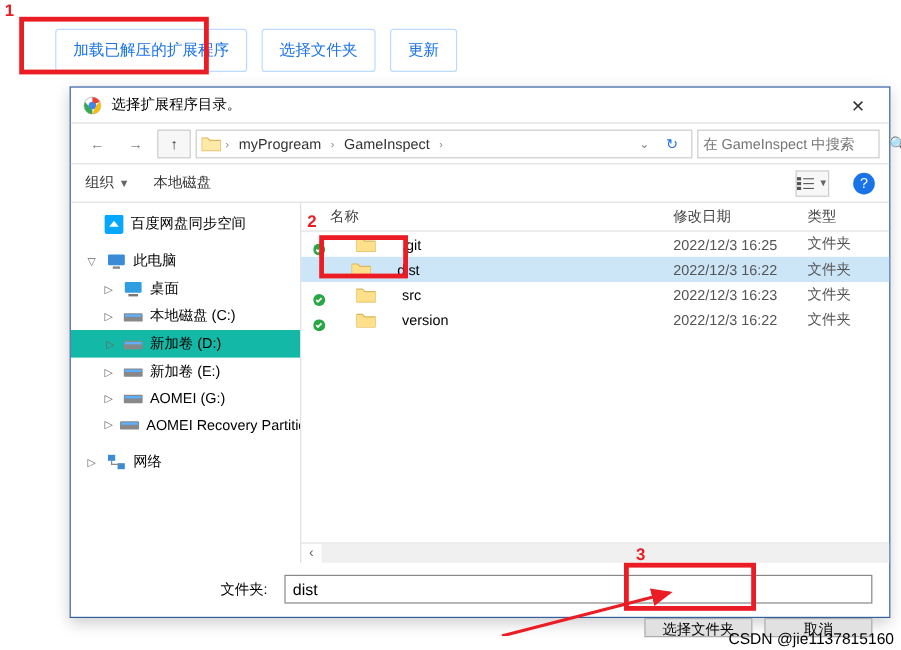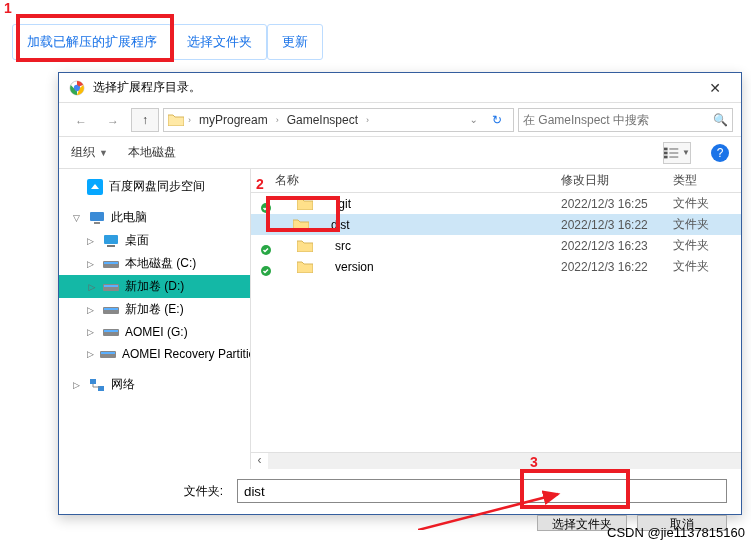--- a/index.html
+++ b/index.html
@@ -1,40 +1,40 @@
 <!DOCTYPE html>
 <html><head>
 <meta charset="utf-8">
 <style>
 * { box-sizing: border-box; margin: 0; padding: 0; }
 body { font-family: "Microsoft YaHei", "Segoe UI", sans-serif; font-size: 12px; background: #fff; width: 751px; height: 542px; position: relative; overflow: hidden; }
 
 
-.top-toolbar { display: flex; padding: 24px 12px 10px; align-items: center; }
+.top-toolbar { display: flex; gap: 12px; padding: 24px 46px 10px; align-items: center; }
 .top-btn { border: 1px solid #bcdcff; background: #fff; color: #1a73e8; padding: 8px 14px; font-size: 13px; border-radius: 3px; }
 .red-box-1 { position: absolute; left: 16px; top: 14px; width: 158px; height: 48px; border: 4px solid #ec1c24; z-index: 50; pointer-events: none; }
 .anno-1 { position: absolute; left: 4px; top: 0px; color: #ec1c24; font-size: 14px; font-weight: bold; z-index: 51; }
 
 
 .dialog { position: absolute; left: 58px; top: 72px; width: 684px; height: 443px; background: #fff; border: 1px solid #345e9e; box-shadow: 0 4px 12px rgba(0,0,0,0.2); }
 .titlebar { height: 30px; display: flex; align-items: center; padding: 0 6px 0 10px; border-bottom: 1px solid #e0e0e0; }
 .titlebar .chrome-icon { width: 16px; height: 16px; margin-right: 8px; }
 .titlebar .title-text { flex: 1; color: #000; }
 .titlebar .close-x { width: 40px; text-align: center; font-size: 14px; color: #333; }
 
 
 .navrow { display: flex; align-items: center; height: 34px; padding: 0 8px; gap: 4px; border-bottom: 1px solid #e0e0e0; }
 .navbtn { width: 28px; height: 24px; display: flex; align-items: center; justify-content: center; color: #888; border: 1px solid transparent; }
 .navbtn.up { border: 1px solid #ccc; background: #f7f7f7; color: #333; }
 .breadcrumb { flex: 1; height: 24px; border: 1px solid #ccc; display: flex; align-items: center; padding: 0 4px; gap: 4px; }
 .bc-seg { padding: 0 4px; color: #333; }
 .bc-arrow { color: #888; font-size: 9px; }
 .bc-drop { color: #888; padding: 0 3px; font-size: 10px; }
 .bc-refresh { width: 24px; height: 24px; display: flex; align-items: center; justify-content: center; color: #1a73e8; border: 1px solid transparent; }
-.searchbox { width: 215px; height: 24px; border: 1px solid #ccc; display: flex; align-items: center; padding: 0 4px; }
+.searchbox { width: 152px; height: 24px; border: 1px solid #ccc; display: flex; align-items: center; padding: 0 4px; }
 .searchbox input { border: none; outline: none; flex: 1; font-size: 12px; color: #888; background: transparent; }
 .searchbox .sicon { color: #1a73e8; }
 
 
 .toolrow { display: flex; align-items: center; height: 32px; padding: 0 12px; gap: 20px; border-bottom: 1px solid #e0e0e0; }
 .toolrow .ttxt { color: #333; display: flex; align-items: center; gap: 4px; }
 .toolrow .spacer { flex: 1; }
 .toolrow .viewbtn { width: 28px; height: 22px; border: 1px solid #ccc; background: #f7f7f7; display: flex; align-items: center; justify-content: center; color: #333; }
 .toolrow .help { width: 18px; height: 18px; border-radius: 50%; background: #1a73e8; color: #fff; display: flex; align-items: center; justify-content: center; font-size: 12px; }
 

